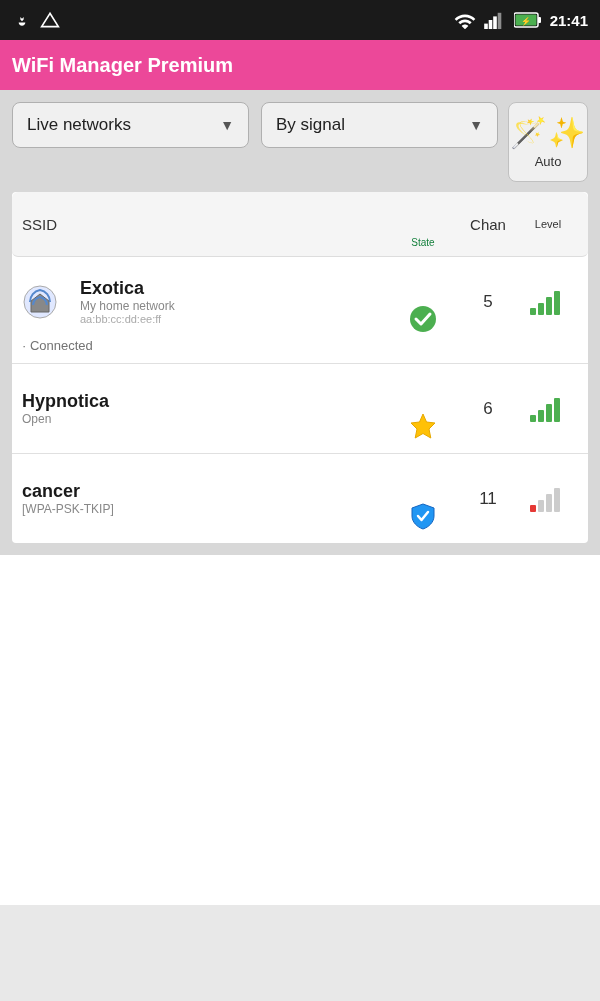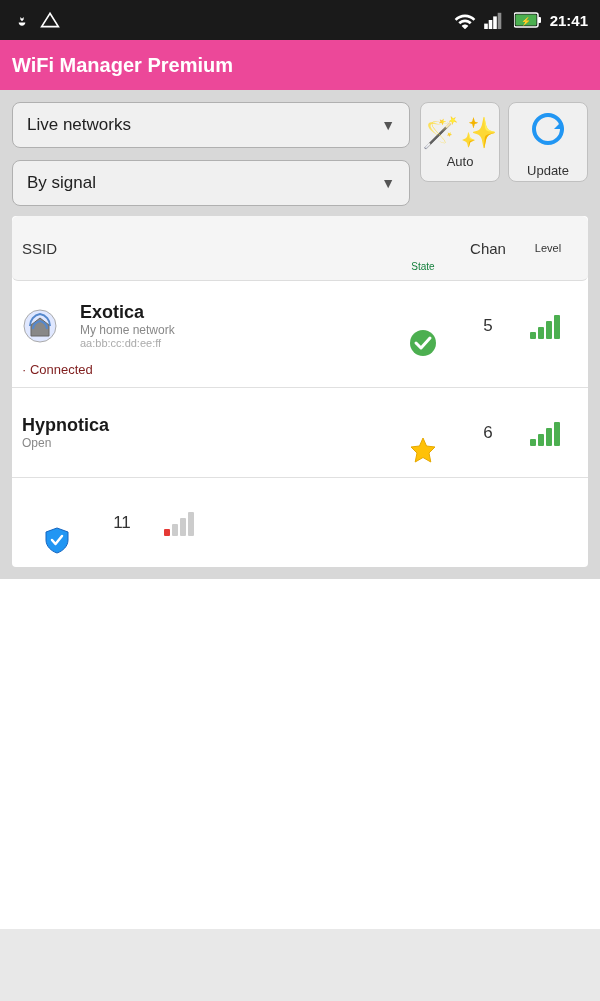--- a/index.html
+++ b/index.html
@@ -66,21 +66,20 @@
     .controls-row {
       display: flex;
       align-items: flex-start;
       gap: 10px;
       margin-bottom: 10px;
     }
 
     .dropdowns-col {
       flex: 1;
       display: flex;
-      flex-direction: column;
       gap: 12px;
     }
 
     .dropdown-btn {
       background: #f0f0f0;
       border: 1px solid #b0b0b0;
       border-radius: 8px;
       padding: 12px 14px;
       display: flex;
       align-items: center;
@@ -208,21 +207,21 @@
       color: #888;
     }
 
     .network-mac {
       font-size: 11px;
       color: #aaa;
     }
 
     .connected-label {
       font-size: 13px;
-      color: #7f1d1d;
+      color: #737373;
       margin-top: 2px;
     }
 
     .channel-num {
       width: 60px;
       text-align: center;
       font-size: 17px;
       color: #333;
     }
 
@@ -304,30 +303,20 @@
       </button>
     </div>
 
     <div class="action-buttons-col">
 
       <button class="action-btn">
         <span class="wand-icon action-btn-icon">🪄✨</span>
         <span class="action-btn-label">Auto</span>
       </button>
 
-      <button class="action-btn">
-        <span class="action-btn-icon">
-          <svg width="44" height="44" viewBox="0 0 44 44">
-            <path d="M22 8 A14 14 0 0 1 36 22" stroke="#2196F3" stroke-width="4" fill="none" stroke-linecap="round"></path>
-            <path d="M36 22 A14 14 0 1 1 22 8" stroke="#2196F3" stroke-width="4" fill="none" stroke-linecap="round"></path>
-            <polygon points="36,14 36,22 28,22" fill="#2196F3"></polygon>
-          </svg>
-        </span>
-        <span class="action-btn-label">Update</span>
-      </button>
     </div>
   </div>
 
   <div class="networks-table">
 
     <div class="table-header">
       <div class="col-ssid">SSID</div>
       <div class="col-state">State</div>
       <div class="col-chan">Chan</div>
       <div class="col-level">Level</div>
@@ -392,20 +381,26 @@
             <rect x="9" y="15" width="6" height="12" rx="1" fill="#4caf50"></rect>
             <rect x="17" y="9" width="6" height="18" rx="1" fill="#4caf50"></rect>
             <rect x="25" y="3" width="6" height="24" rx="1" fill="#4caf50"></rect>
           </svg>
         </div>
       </div>
     </div>
 
     <div class="network-row">
       <div class="network-main-row">
+        <div class="network-info">
+          <div class="network-text">
+            <span class="network-name">cancer</span>
+            <span class="network-sub">[WPA-PSK-TKIP]</span>
+          </div>
+        </div>
 
         <div class="col-state">
           <svg width="30" height="30" viewBox="0 0 30 30">
             <path d="M15 3 L26 7 L26 15 C26 21 21 26 15 28 C9 26 4 21 4 15 L4 7 Z" fill="#2196F3" stroke="#1565c0" stroke-width="1"></path>
             <path d="M10 15 L13.5 19 L20 11" stroke="white" stroke-width="2.5" fill="none" stroke-linecap="round" stroke-linejoin="round"></path>
           </svg>
         </div>
         <div class="channel-num col-chan">11</div>
         <div class="level-cell col-level">
 

